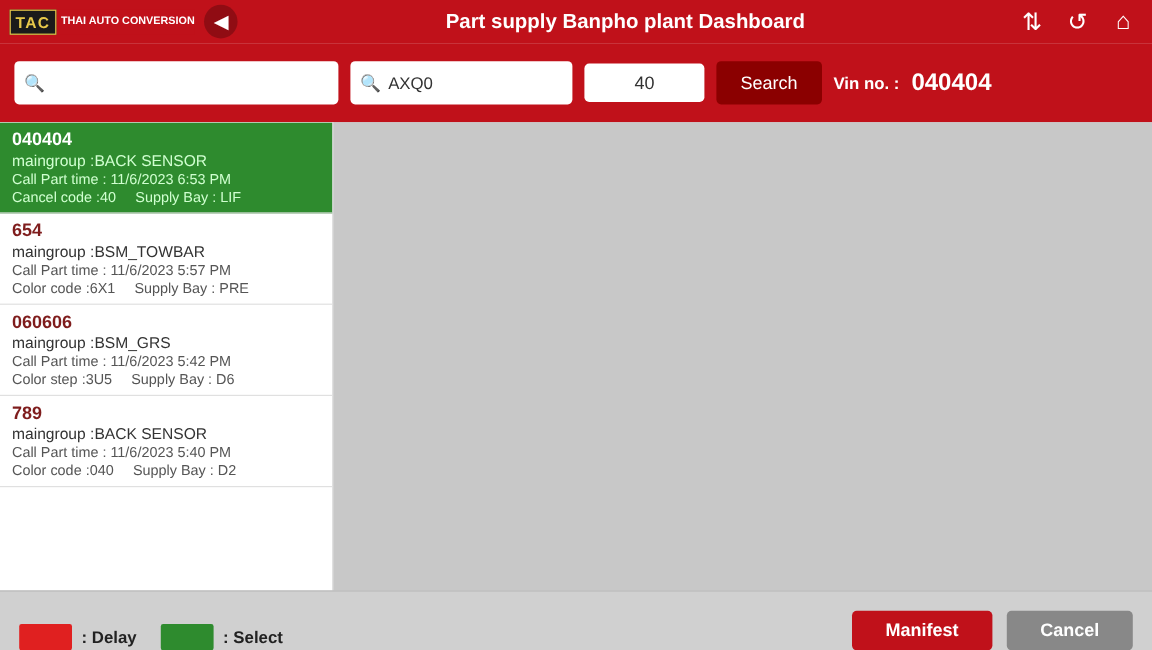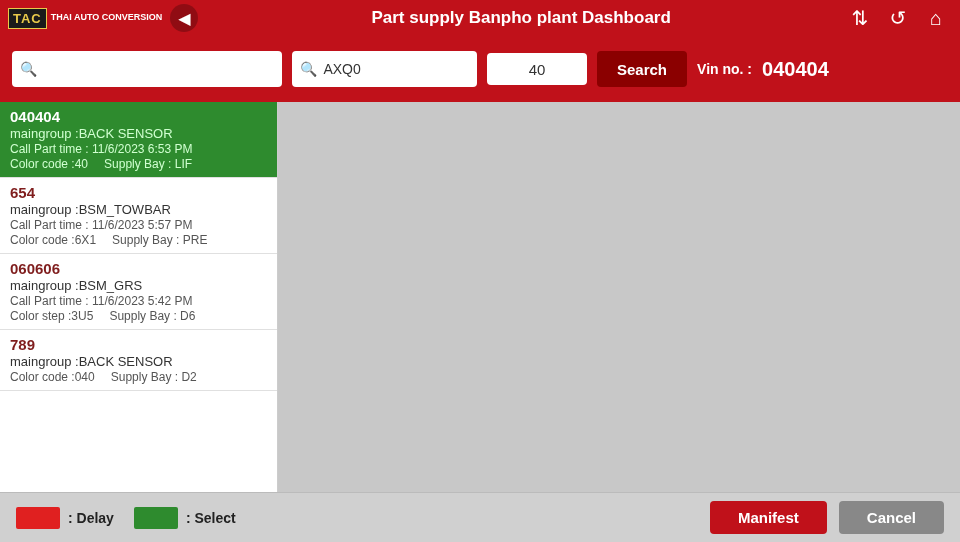--- a/index.html
+++ b/index.html
@@ -141,21 +141,21 @@
       text-align: center;
     }
     .search-btn {
       background: #8b0000;
       color: white;
       border: none;
       border-radius: 4px;
       height: 36px;
       padding: 0 20px;
       font-size: 15px;
-      font-weight: bold;
+      font-weight: normal;
       cursor: pointer;
     }
     .vin-label {
       color: white;
       font-size: 14px;
       font-weight: bold;
     }
     .vin-value {
       color: white;
       font-size: 20px;
@@ -226,21 +226,21 @@
 
     
     .footer {
       position: absolute;
       bottom: 0;
       left: 0;
       right: 0;
       height: 50px;
       background: #d0d0d0;
       display: flex;
-      align-items: center;
+      align-items: flex-end;
       padding: 0 16px;
       gap: 20px;
       border-top: 1px solid #bbb;
     }
     .legend-item {
       display: flex;
       align-items: center;
       gap: 8px;
     }
     .legend-box {
@@ -320,21 +320,21 @@
 
 <div class="main-content">
 
   <div class="left-panel">
 
     <div class="list-item selected">
       <div class="item-id">040404</div>
       <div class="item-sub">maingroup :BACK SENSOR</div>
       <div class="item-detail">Call Part time : 11/6/2023 6:53 PM</div>
       <div class="item-detail2">
-        <span>Color code :40</span>
+        <span>Cancel code :40</span>
         <span>Supply Bay : LIF</span>
       </div>
     </div>
 
     <div class="list-item">
       <div class="item-id">654</div>
       <div class="item-sub">maingroup :BSM_TOWBAR</div>
       <div class="item-detail">Call Part time : 11/6/2023 5:57 PM</div>
       <div class="item-detail2">
         <span>Color code :6X1</span>
@@ -348,20 +348,21 @@
       <div class="item-detail">Call Part time : 11/6/2023 5:42 PM</div>
       <div class="item-detail2">
         <span>Color step :3U5</span>
         <span>Supply Bay : D6</span>
       </div>
     </div>
 
     <div class="list-item">
       <div class="item-id">789</div>
       <div class="item-sub">maingroup :BACK SENSOR</div>
+      <div class="item-detail">Call Part time : 11/6/2023 5:40 PM</div>
       <div class="item-detail2">
         <span>Color code :040</span>
         <span>Supply Bay : D2</span>
       </div>
     </div>
 
 
   </div>
 
   <div class="right-panel"></div>

